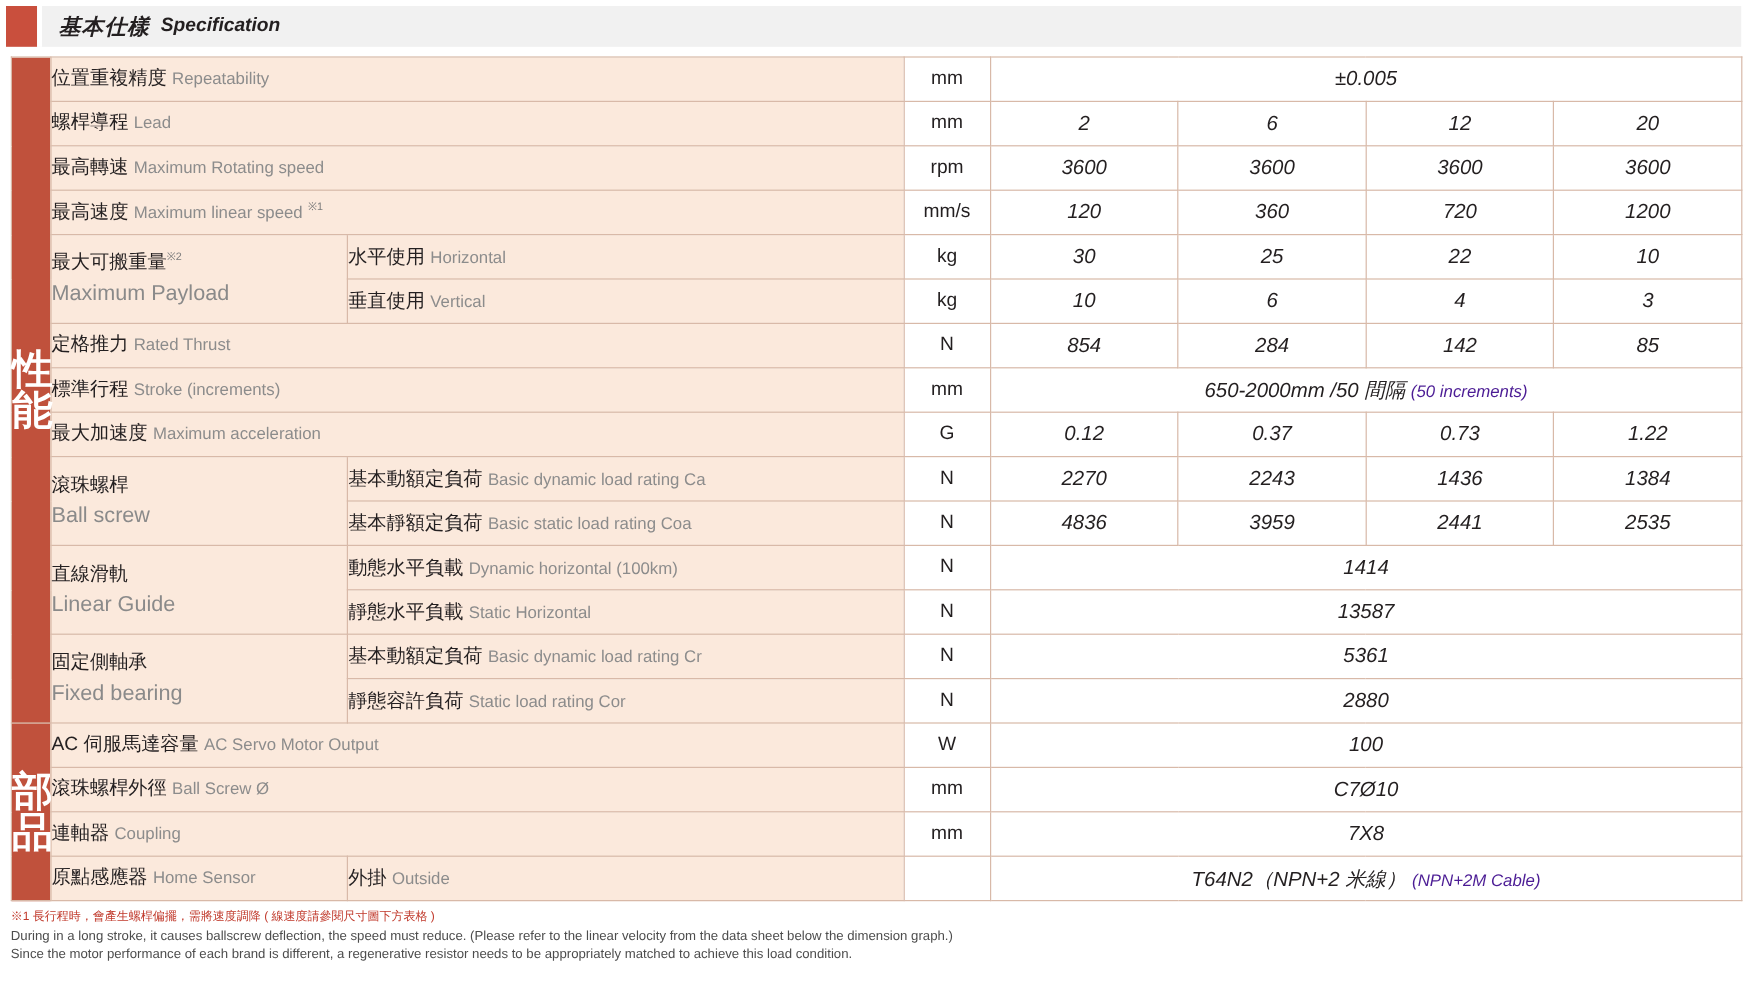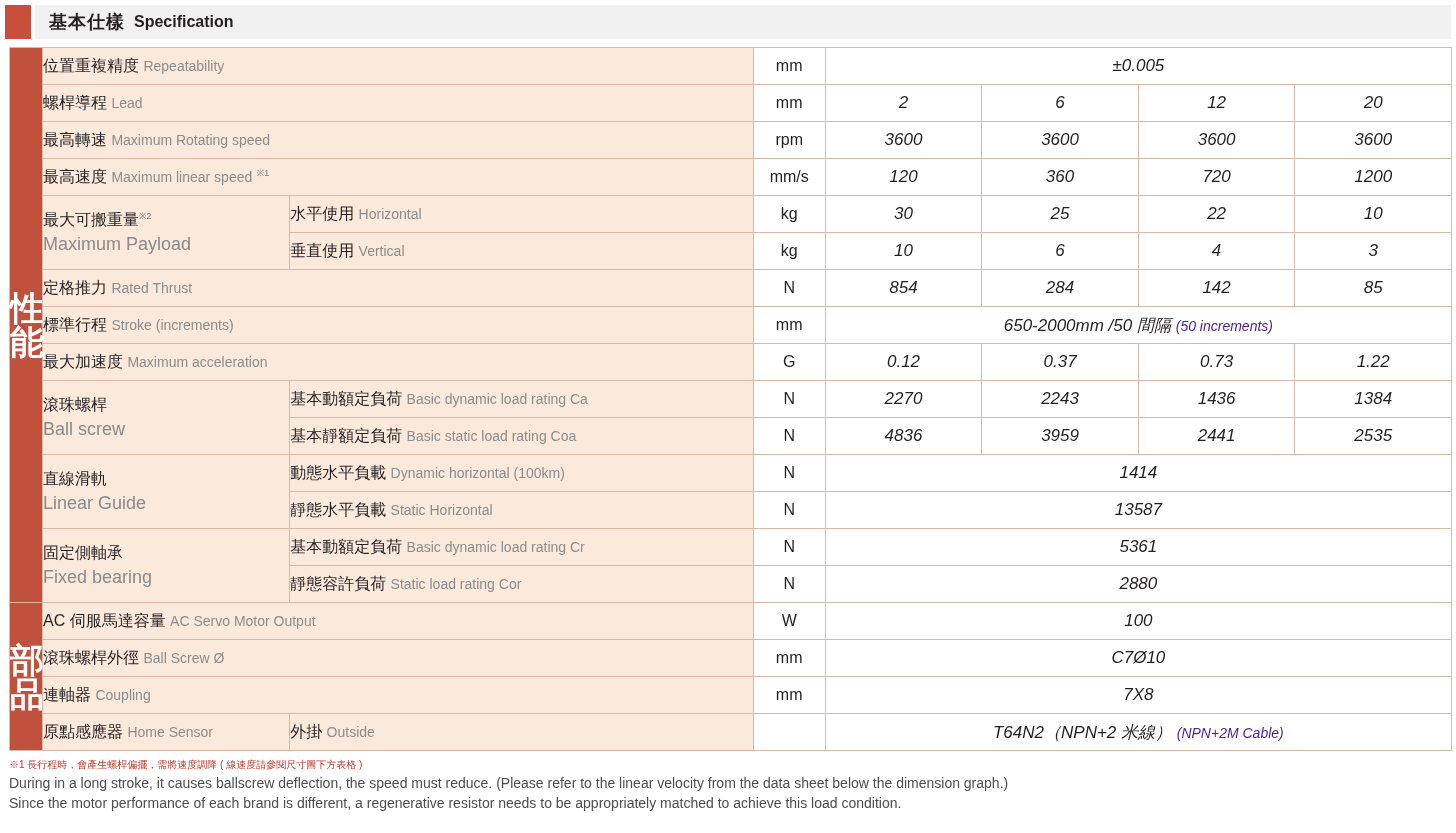--- a/index.html
+++ b/index.html
@@ -6,21 +6,21 @@
   body{
     width:1456px;height:833px;
     background:#ffffff;
     font-family:"Liberation Sans", sans-serif;
     color:#231f20;
     -webkit-font-smoothing:antialiased;
   }
   .page{position:relative;width:1456px;height:833px;box-sizing:border-box;padding:0 5px;}
 
   
-  .header{display:flex;align-items:stretch;height:34px;margin:5px 0 8px 0;}
+  .header{display:flex;align-items:stretch;height:34px;margin:5px 0 8px 0;font-style:italic;}
   .header .accent{width:26px;background:#c94f3d;}
   .header .bar{flex:1;background:#f1f1f1;display:flex;align-items:center;padding-left:14px;border-left:4px solid #ffffff;}
   .header .jp{font-size:18px;font-weight:bold;color:#231f20;letter-spacing:1px;}
   .header .en{font-size:16px;font-weight:bold;color:#231f20;margin-left:9px;}
 
   
   table.spec{border-collapse:collapse;table-layout:fixed;width:1443px;margin-left:4px;}
   table.spec td{border:1px solid #d8b9a8;padding:0;vertical-align:middle;}
   .grp{
     width:30px;background:#c0513c;color:#ffffff;text-align:center;
@@ -43,21 +43,21 @@
   }
   .val .small{font-size:14px;color:#4c1d95;}
   .sub-lbl{
     background:#fbe9dc;padding:5px 6px 5px 10px;font-size:16px;color:#231f20;
   }
   .sub-lbl .en{color:#8c8c8c;font-size:14px;}
 
   
   .notes{margin:7px 0 0 4px;}
   .notes .jp{color:#c0392b;font-size:10px;line-height:1.45;}
-  .notes .en{color:#4d4d4d;font-size:14px;line-height:1.45;}
+  .notes .en{color:#4d4d4d;font-size:11px;line-height:1.45;}
 </style>
 </head>
 <body>
 
 <div class="page">
 
   <div class="header">
     <div class="accent"></div>
     <div class="bar">
       <span class="jp">基本仕樣</span>

